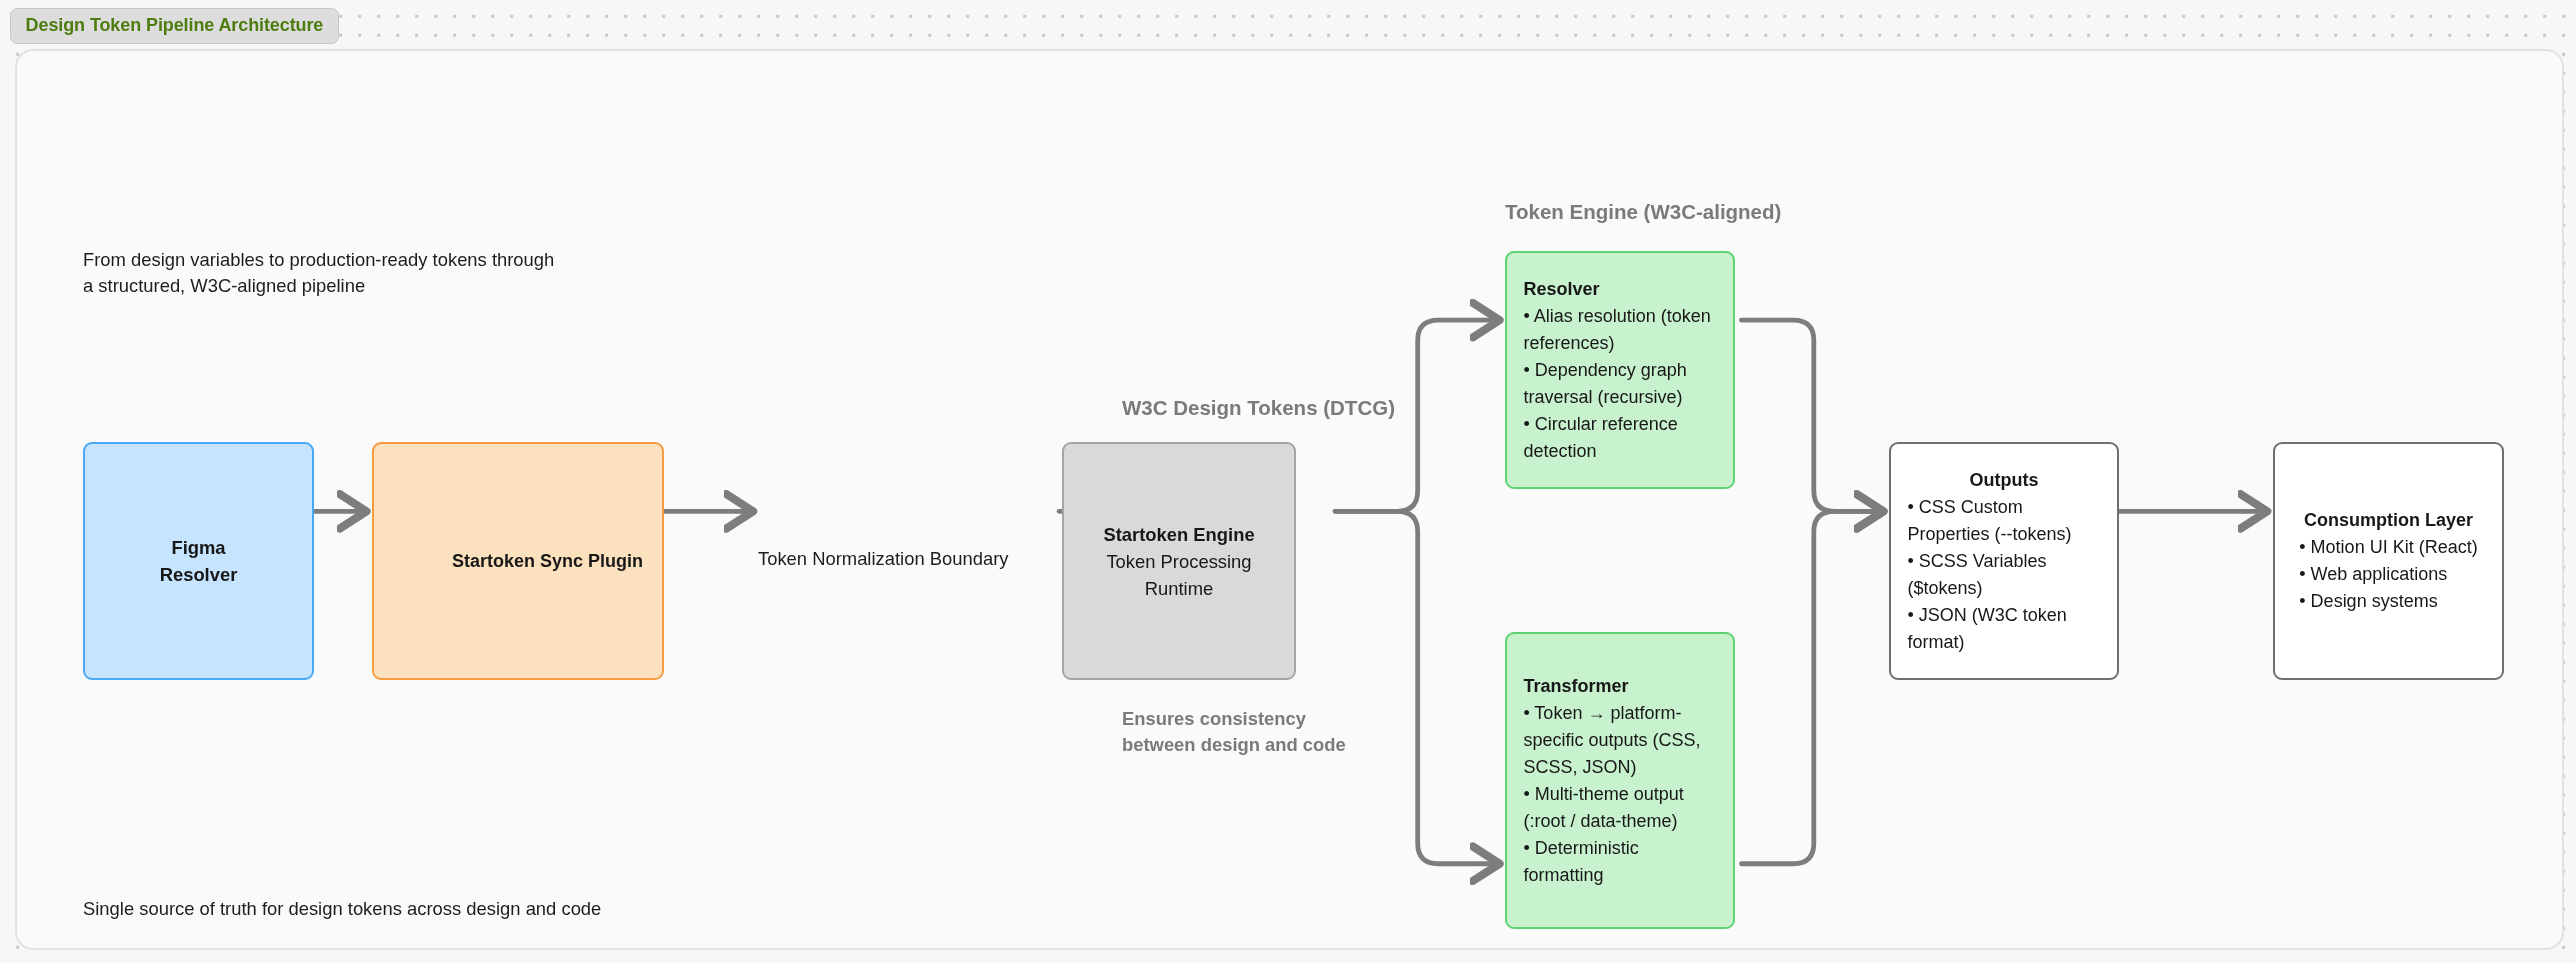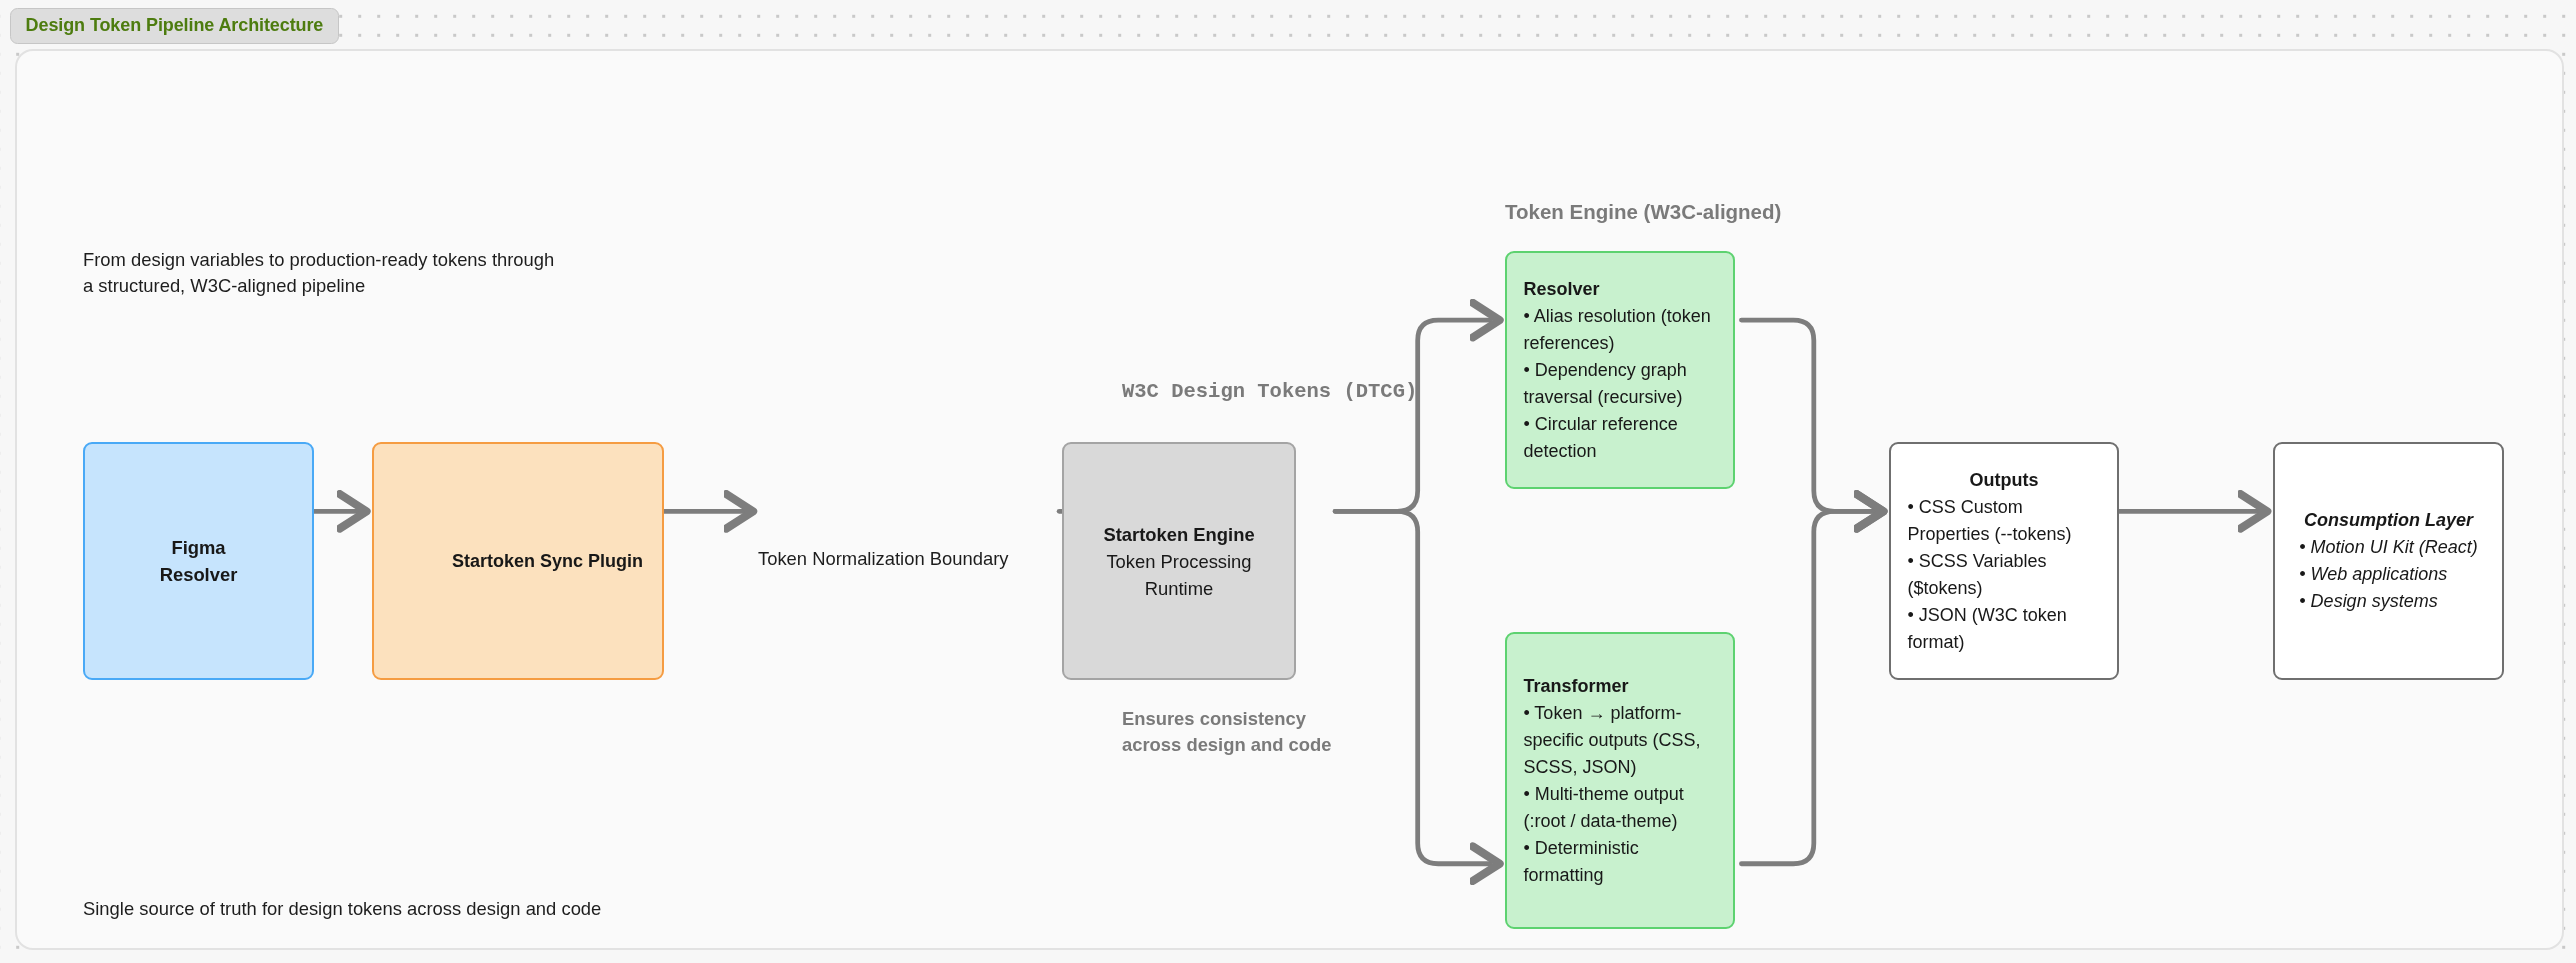--- a/index.html
+++ b/index.html
@@ -70,21 +70,21 @@
   
   .grouplabel {
     position: absolute;
     font-size: 20.5px;
     font-weight: 700;
     color: #7a7a7a;
     line-height: 29px;
     white-space: pre-line;
   }
   #label-token-engine { left: 1488px; top: 146px; }
-  #label-dtcg        { left: 1105px; top: 326px; font-family: Liberation Mono, monospace; }
+  #label-dtcg        { left: 1105px; top: 342px; }
   #caption-engine    { left: 1105px; top: 655px; font-size: 18.4px; line-height: 26px; }
 
   
   .node {
     position: absolute;
     box-sizing: border-box;
     display: flex;
     flex-direction: column;
     justify-content: center;
     overflow: hidden;
@@ -117,21 +117,21 @@
   .box-green  { background: #c8f1ce; border: 2.7px solid #5dd270; border-radius: 9px; }
   .box-white  { background: #ffffff; border: 2.7px solid #6f6f6f; border-radius: 9px; align-items: center; }
 
   
   #node-figma       { left: 66px;  top: 391px;  width: 231px; height: 238px; }
   #node-plugin      { left: 355px; top: 391px;  width: 292px; height: 238px; padding: 0 19px; text-align: right; }
   #node-engine      { left: 1045px;top: 391px;  width: 234px; height: 238px; }
   #node-resolver    { left: 1488px;top: 200px;  width: 230px; height: 238px; padding: 0 16.4px; }
   #node-transformer { left: 1488px;top: 581px;  width: 230px; height: 297px; padding: 0 16.4px; }
   #node-outputs     { left: 1872px;top: 391px;  width: 230px; height: 238px; padding: 0 16.4px; }
-  #node-consumption { left: 2256px;top: 391px;  width: 231px; height: 238px; padding: 0 16.4px; font-style: italic; }
+  #node-consumption { left: 2256px;top: 391px;  width: 231px; height: 238px; padding: 0 16.4px; }
 
   
   #edge-label-norm {
     position: absolute;
     left: 741px;
     top: 497px;
     font-size: 18.4px;
     color: #1d1d1d;
     white-space: nowrap;
   }
@@ -181,21 +181,21 @@
       </g>
     </svg>
 
     <div class="freetext" id="intro-text">From design variables to production-ready tokens through
 a structured, W3C-aligned pipeline</div>
     <div class="freetext" id="footer-text">Single source of truth for design tokens across design and code</div>
 
     <div class="grouplabel" id="label-token-engine">Token Engine (W3C-aligned)</div>
     <div class="grouplabel" id="label-dtcg">W3C Design Tokens (DTCG)</div>
     <div class="grouplabel" id="caption-engine">Ensures consistency
-across design and code</div>
+between design and code</div>
 
     <div id="edge-label-norm">Token Normalization Boundary</div>
 
     <div class="node centered box-blue" id="node-figma">
       <div class="ttl">Figma</div>
       <div class="ttl">Resolver</div>
     </div>
 
     <div class="node box-orange" id="node-plugin">
       <div class="ttl">Startoken Sync Plugin</div>

